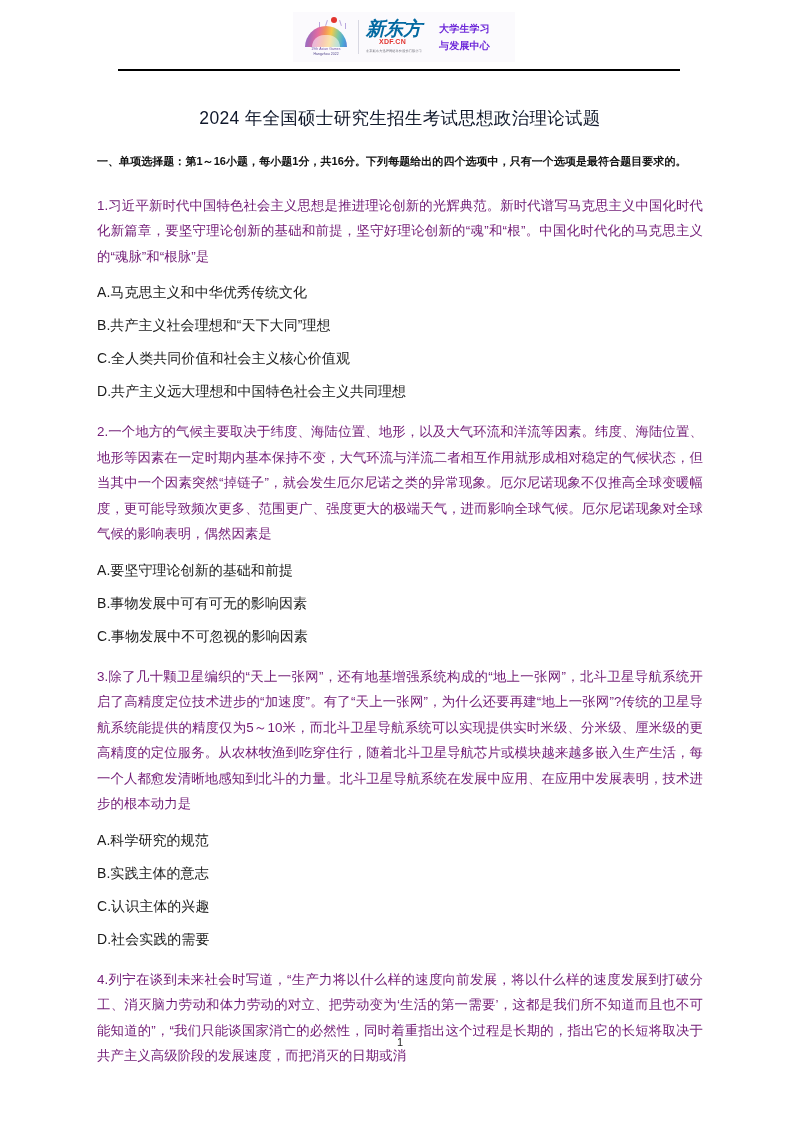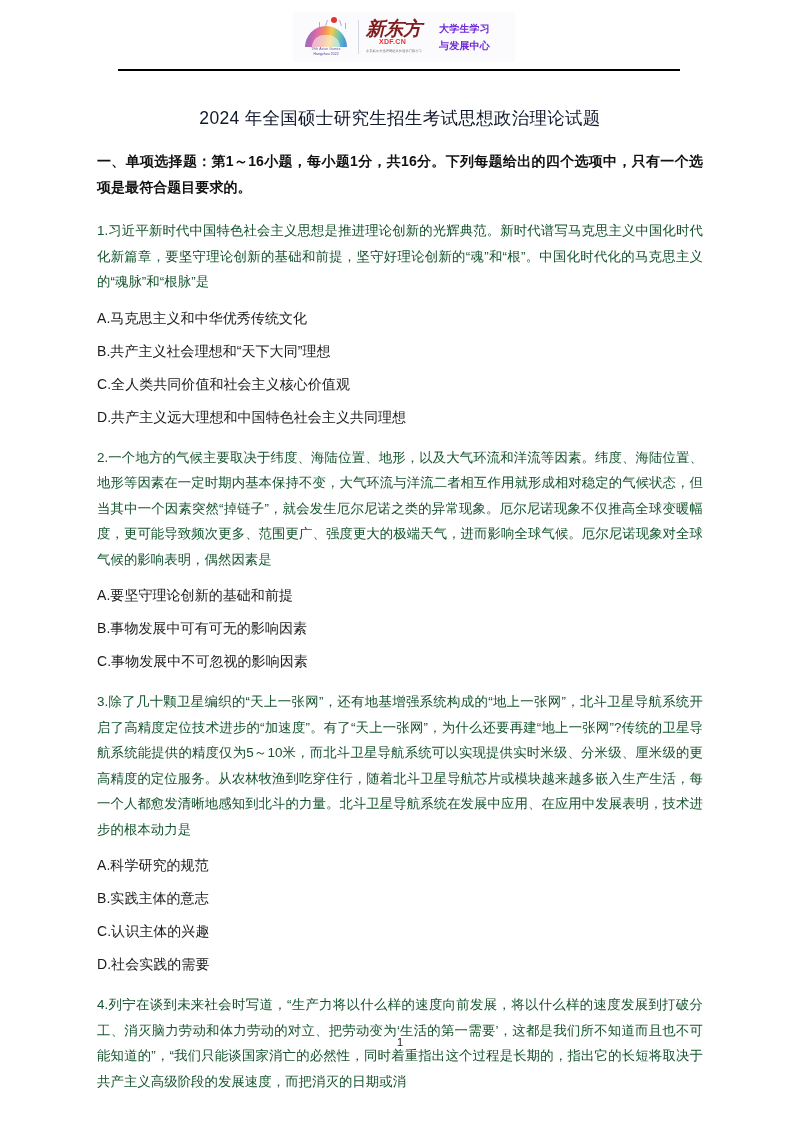--- a/index.html
+++ b/index.html
@@ -118,21 +118,21 @@
     position: relative;
     width: 62px;
     height: 42px;
     flex: none;
   }
   .xdf-main {
     font-family: "Liberation Sans", "DejaVu Sans", sans-serif;
     font-weight: bold;
     font-size: 19px;
     line-height: 20px;
-    color: #7f1d1d;
+    color: #0369a1;
     letter-spacing: -.5px;
     font-style: italic;
     margin-top: 3px;
   }
   .xdf-cn {
     font-family: "Liberation Sans", "DejaVu Sans", sans-serif;
     font-weight: bold;
     font-size: 7px;
     line-height: 8px;
     color: #e2342f;
@@ -181,31 +181,31 @@
     text-align: center;
     font-weight: normal;
     font-size: 17.5px;
     line-height: 24px;
     color: #0f172a;
     letter-spacing: .3px;
   }
   .section-head {
     margin-top: 19px;
     font-weight: bold;
-    font-size: 14px;
+    font-size: 11px;
     line-height: 25.5px;
     color: #111111;
     text-align: justify;
     letter-spacing: .05px;
   }
   .question {
     margin-top: 18px;
     font-size: 13.4px;
     line-height: 25.5px;
-    color: #14532d;
+    color: #701a75;
     text-align: justify;
     text-justify: inter-ideograph;
     letter-spacing: .05px;
   }
   .option {
     margin-top: 13px;
     font-size: 14px;
     line-height: 20px;
     color: #1a1a1a;
     letter-spacing: .05px;

